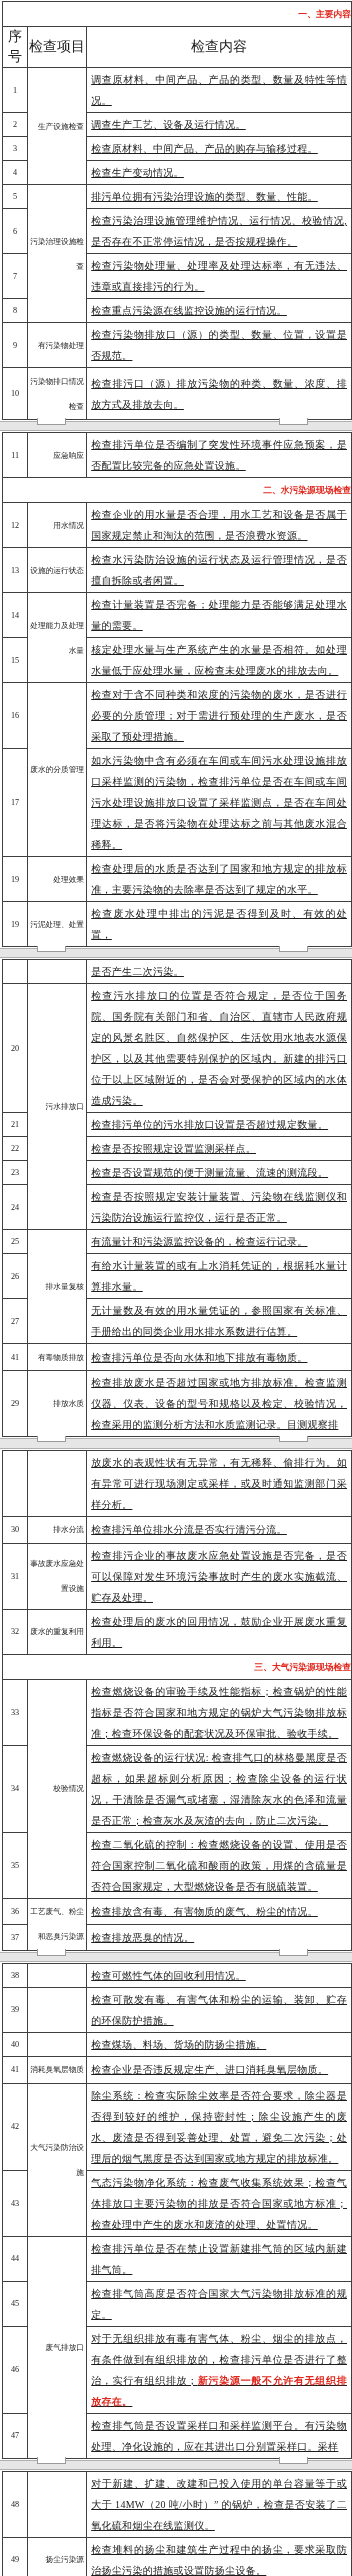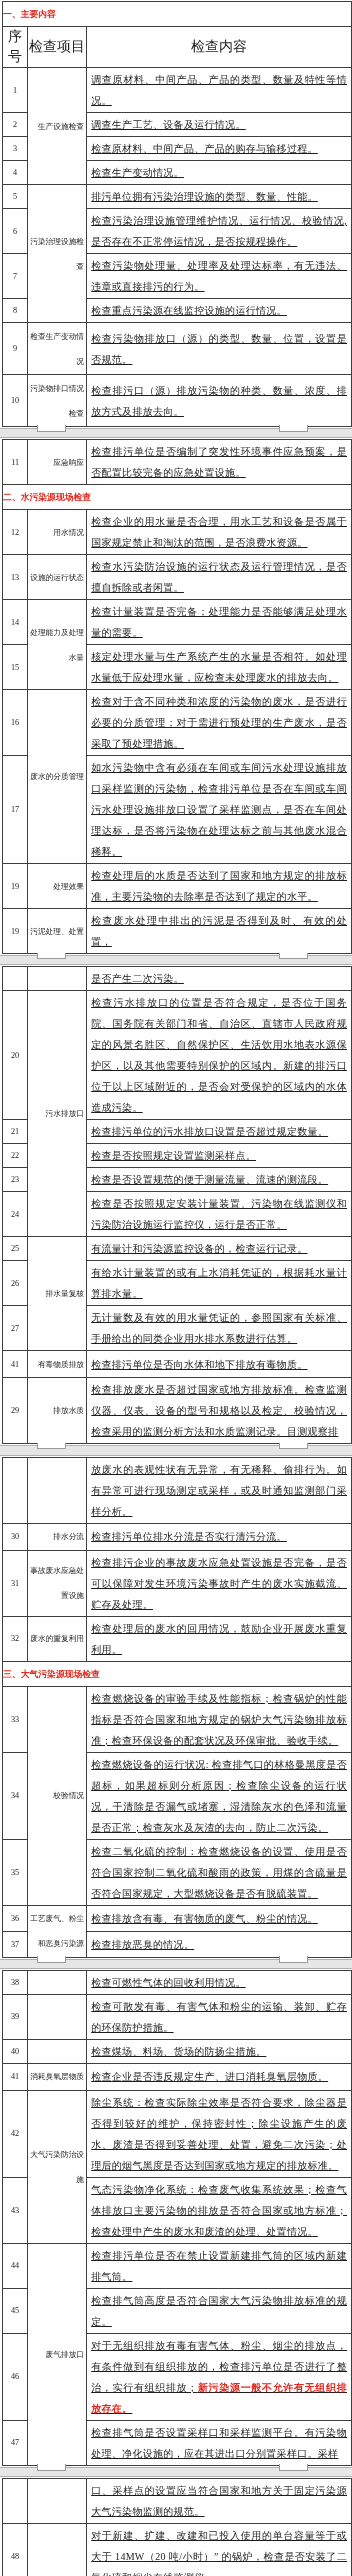--- a/index.html
+++ b/index.html
@@ -6,21 +6,21 @@
   html,body{margin:0;padding:0;}
   body{width:353px;background:#ffffff;color:#1d1d1d;
        font-family:"Liberation Serif","DejaVu Serif",serif;}
   #doc-root{padding-top:1px;}
   .page{padding:0 2.1px;background:#fff;}
   table.tbl{border-collapse:collapse;width:349px;table-layout:fixed;}
   .tbl td,.tbl th{border:0.5px solid var(--border);vertical-align:middle;word-break:break-all;}
   td.no{text-align:center;font-size:8.2px;line-height:21px;padding:0.5px 0;}
   td.item{font-size:7.7px;line-height:25px;padding:0.5px 2.1px;text-align:right;}
   td.content{font-size:10px;line-height:21px;padding:1px 4.1px;text-align:justify;letter-spacing:0.3px;text-decoration:underline;}
-  tr.section td{font-size:8.8px;font-weight:bold;color:var(--red);text-align:left;line-height:24px;
+  tr.section td{font-size:8.8px;font-weight:bold;color:var(--red);text-align:right;line-height:24px;
        font-family:"Liberation Sans","DejaVu Sans",sans-serif;padding:0;}
   tr.colheader th{font-size:14px;font-weight:normal;text-align:center;line-height:20px;padding:0;}
   .red{color:var(--red);font-weight:bold;}
   .page-gap{height:8.2px;background:var(--gap-bg);border-top:1px solid #b0b0b0;border-bottom:1px solid #b0b0b0;
        position:relative;margin:1px 0;}
   .corner-mark{position:absolute;top:-3.6px;width:27px;height:5.7px;background:#fff;border:0.5px solid #9a9a9a;border-top:none;}
   .corner-mark.left{left:37px;}
   .corner-mark.right{right:45px;}
 </style>
 </head>
@@ -72,21 +72,21 @@
           <tr>
             <td class="no">7</td>
             <td class="content"><span>检查污染物处理量、处理率及处理达标率，有无违法、违章或直接排污的行为。</span></td>
           </tr>
           <tr>
             <td class="no">8</td>
             <td class="content"><span>检查重点污染源在线监控设施的运行情况。</span></td>
           </tr>
           <tr>
             <td class="no">9</td>
-            <td class="item" rowspan="1">检查生产变动情况</td>
+            <td class="item" rowspan="1">有污染物处理</td>
             <td class="content"><span>检查污染物排放口（源）的类型、数量、位置，设置是否规范。</span></td>
           </tr>
           <tr>
             <td class="no">10</td>
             <td class="item" rowspan="1">污染物排口情况检查</td>
             <td class="content"><span>检查排污口（源）排放污染物的种类、数量、浓度、排放方式及排放去向。</span></td>
           </tr>
         </tbody>
       </table>
     </div>
@@ -341,25 +341,20 @@
       <div class="corner-mark right"></div>
     </div>
     <div class="page">
       <table class="tbl">
         <colgroup>
           <col style="width: 25px;">
           <col style="width: 59px;">
           <col style="width: 265px;">
         </colgroup>
         <tbody>
-          <tr>
-            <td class="no"></td>
-            <td class="item" rowspan="1"></td>
-            <td class="content"><span>口、采样点的设置应当符合国家和地方关于固定污染源大气污染物监测的规范。</span></td>
-          </tr>
           <tr>
             <td class="no">48</td>
             <td class="item" rowspan="1"></td>
             <td class="content"><span>对于新建、扩建、改建和已投入使用的单台容量等于或大于 14MW（20 吨/小时）” 的锅炉，检查是否安装了二氧化硫和烟尘在线监测仪。</span></td>
           </tr>
           <tr>
             <td class="no">49</td>
             <td class="item" rowspan="1">扬尘污染源</td>
             <td class="content"><span>检查堆料的扬尘和建筑生产过程中的扬尘，要求采取防治扬尘污染的措施或设置防扬尘设备。</span></td>
           </tr>

